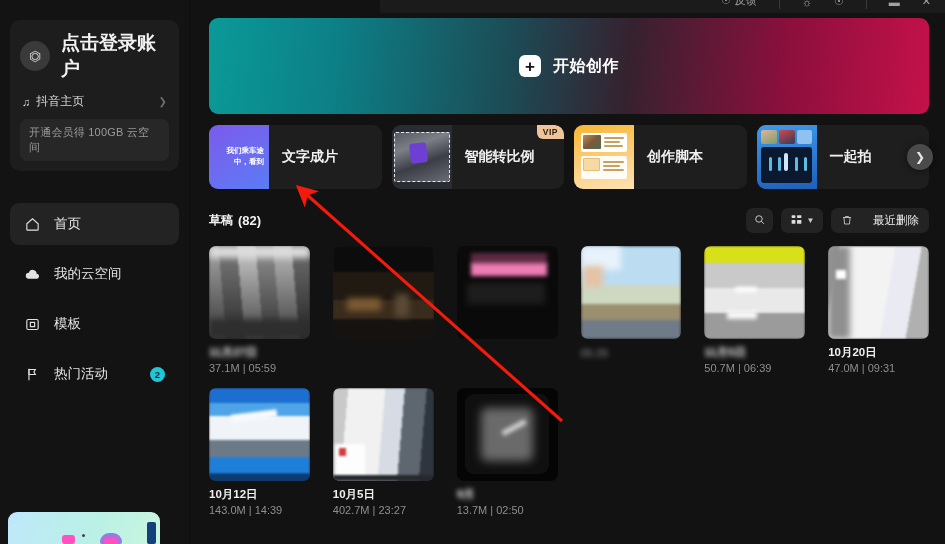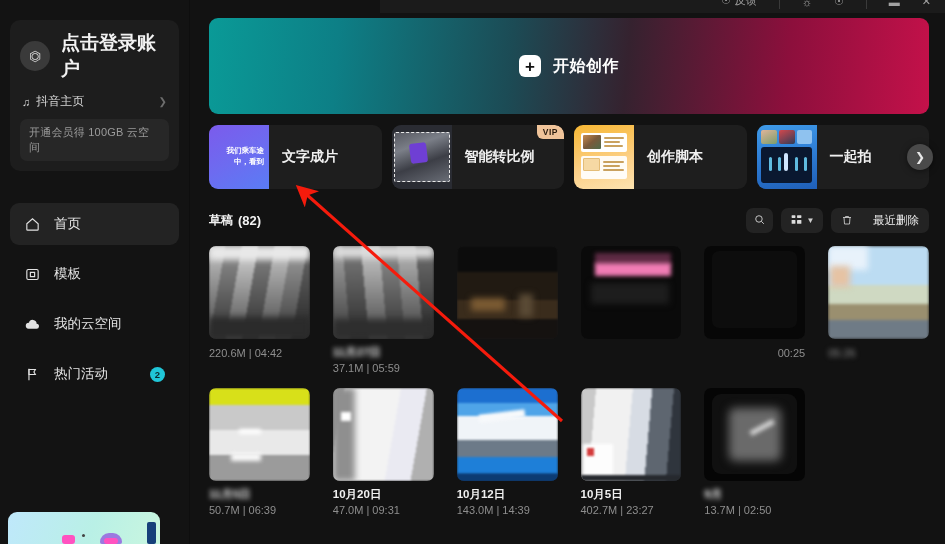--- a/index.html
+++ b/index.html
@@ -211,33 +211,33 @@
         <span class="nav-ic">
           <svg viewBox="0 0 24 24">
               <path d="M4 11 12 4l8 7v8a1 1 0 0 1-1 1H5a1 1 0 0 1-1-1z"></path>
             </svg>
         </span>
         <span>首页</span>
       </div>
       <div class="nav-item">
         <span class="nav-ic">
           <svg viewBox="0 0 24 24">
+              <path d="M6.5 18h11a3.5 3.5 0 0 0 .3-7A5.5 5.5 0 0 0 7 9.5 4.2 4.2 0 0 0 6.5 18z" fill="#e2e2e2" stroke="none"></path>
+            </svg>
+        </span>
+        <span>我的云空间</span>
+      </div>
+      <div class="nav-item">
+        <span class="nav-ic">
+          <svg viewBox="0 0 24 24">
               <rect x="4" y="5" width="16" height="14" rx="2"></rect>
               <path d="M9 9h6v6H9z"></path>
             </svg>
         </span>
         <span>模板</span>
-      </div>
-      <div class="nav-item">
-        <span class="nav-ic">
-          <svg viewBox="0 0 24 24">
-              <path d="M6.5 18h11a3.5 3.5 0 0 0 .3-7A5.5 5.5 0 0 0 7 9.5 4.2 4.2 0 0 0 6.5 18z" fill="#e2e2e2" stroke="none"></path>
-            </svg>
-        </span>
-        <span>我的云空间</span>
       </div>
       <div class="nav-item">
         <span class="nav-ic">
           <svg viewBox="0 0 24 24">
               <path d="M7 4v16"></path>
               <path d="M7 5h9l-2 3.5L16 12H7z"></path>
             </svg>
         </span>
         <span>热门活动</span>
         <span class="nav-badge" style="background: rgb(32, 198, 216);">2</span>
@@ -363,31 +363,20 @@
                   <path d="M6 7l1 13h10l1-13"></path>
                 </svg>
             </span>
             <span>最近删除</span>
           </div>
         </div>
       </div>
 
       <section class="draft-grid">
 
-        <div class="draft-item blurred-t">
-          <div class="thumb">
-            <span class="px" style="background:
-              linear-gradient(100deg,#cfcfcf 0 14%,#9a9a9a 14% 28%,#e4e4e4 28% 42%,#8d8d8d 42% 56%,#d5d5d5 56% 70%,#a9a9a9 70% 84%,#6f6f6f 84% 100%),
-              linear-gradient(#f2f2f2,#555); background-blend-mode:multiply; filter:blur(1px);"></span>
-            <span class="mos" style="left:0;top:0;right:0;height:14px;background:#e9e9e9;filter:blur(3px);"></span>
-            <span class="mos" style="left:0;bottom:0;right:0;height:22px;background:#2b2b2b;filter:blur(3px);"></span>
-          </div>
-          <div class="meta-title"></div>
-          <div class="meta-sub">220.6M | 04:42</div>
-        </div>
 
         <div class="draft-item blurred-t">
           <div class="thumb">
             <span class="px" style="background:
               linear-gradient(85deg,#b5b5b5 0 16%,#878787 16% 33%,#dedede 33% 50%,#9e9e9e 50% 66%,#cbcbcb 66% 83%,#787878 83% 100%),
               linear-gradient(#ececec,#4f4f4f); background-blend-mode:multiply; filter:blur(1px);"></span>
             <span class="mos" style="left:0;top:0;right:0;height:12px;background:#dcdcdc;filter:blur(3px);"></span>
             <span class="mos" style="left:0;bottom:0;right:0;height:20px;background:#2e2e2e;filter:blur(3px);"></span>
           </div>
           <div class="meta-title">11月27日</div>
@@ -410,28 +399,20 @@
           <div class="thumb">
             <span class="px" style="background:#0a0a0a;"></span>
             <span class="mos" style="left:14%;top:7%;width:76%;height:13%;background:#5d2a43;filter:blur(2px);"></span>
             <span class="mos" style="left:14%;top:18%;width:76%;height:14%;background:#f07cb4;filter:blur(2px);"></span>
             <span class="mos" style="left:10%;top:40%;width:78%;height:22%;background:#1d1d1d;filter:blur(3px);"></span>
           </div>
           <div class="meta-title"></div>
           <div class="meta-sub"></div>
         </div>
 
-        <div class="draft-item blurred-t">
-          <div class="thumb">
-            <span class="px" style="background:#070707;"></span>
-            <span class="mos" style="left:8%;top:5%;right:8%;bottom:12%;background:#0d0d0d;border-radius:7px;"></span>
-          </div>
-          <div class="meta-title"></div>
-          <div class="meta-sub" style="text-align:right;">00:25</div>
-        </div>
 
         <div class="draft-item blurred">
           <div class="thumb">
             <span class="px" style="background:
               linear-gradient(#bcdcf2 0 42%,#cfd9c2 42% 62%,#9a8f6f 62% 80%,#6f7b86 80% 100%); filter:blur(1.4px);"></span>
             <span class="mos" style="left:0;top:0;width:40%;height:26%;background:#e8f2fb;filter:blur(3px);"></span>
             <span class="mos" style="left:2%;top:22%;width:20%;height:22%;background:#e6c3a4;filter:blur(3px);"></span>
           </div>
           <div class="meta-title"></div>
           <div class="meta-sub">05:26</div>

